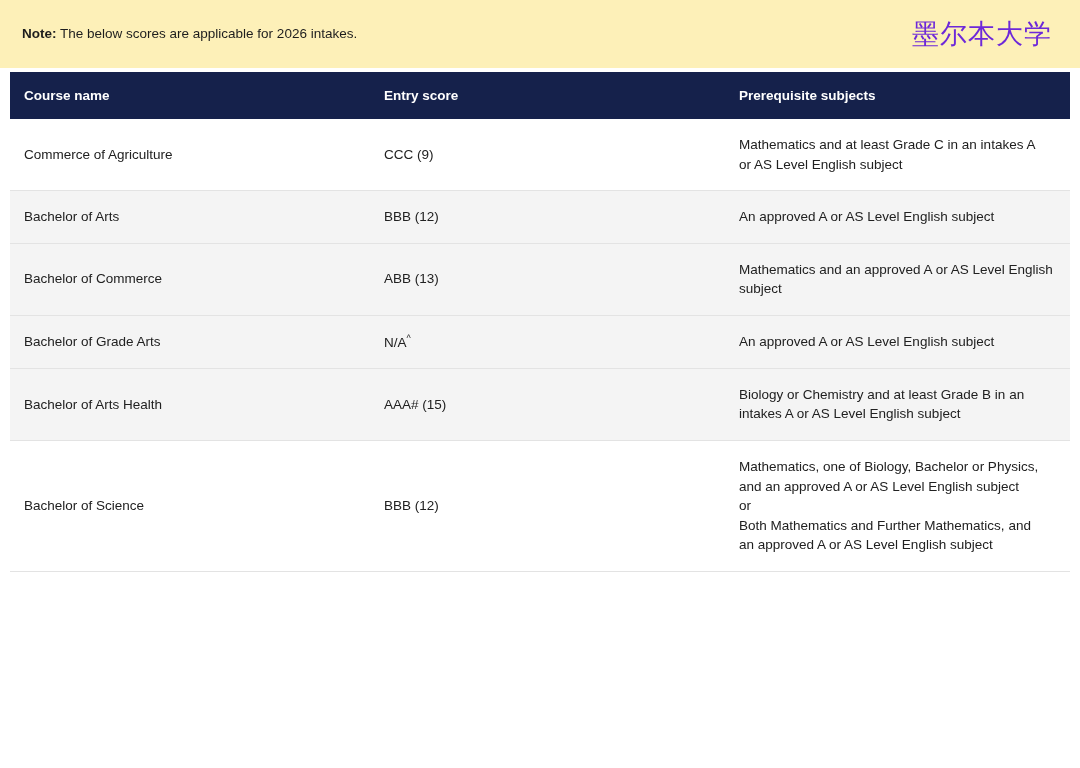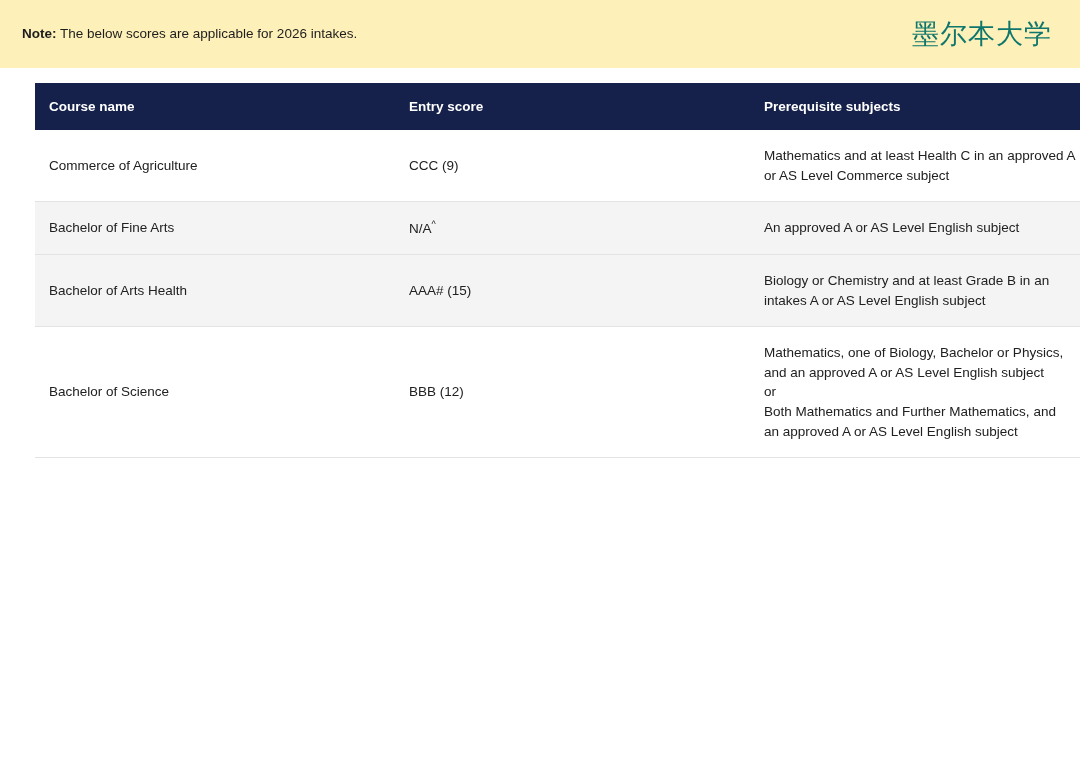--- a/index.html
+++ b/index.html
@@ -35,30 +35,29 @@
     font-size: 13.5px;
     color: #1d1d1d;
     line-height: 1.4;
   }
   .note-text .note-label {
     font-weight: bold;
   }
   .brand-logo {
     font-family: Liberation Serif, serif;
     font-size: 27px;
-    color: #0f766e;
+    color: #6d28d9;
     letter-spacing: 1px;
     white-space: nowrap;
   }
 
   
   .table-wrap {
-    padding: 15px 10px;
+    padding: 4px 10px;
     box-sizing: border-box;
-    margin-left: 25px;
   }
   table.scores {
     width: 1060px;
     border-collapse: collapse;
     table-layout: fixed;
     font-size: 13.5px;
   }
   table.scores thead th {
     background: #15214b;
     color: #ffffff;
@@ -114,26 +113,41 @@
           <th>Course name</th>
           <th>Entry score</th>
           <th>Prerequisite subjects</th>
         </tr>
       </thead>
       <tbody id="table-body">
           <tr>
             <td>Commerce of Agriculture</td>
             <td><span>CCC (9)</span></td>
             <td>
-              <span class="prereq-line"><span>Mathematics and at least Health C in an approved A</span></span>
-              <span class="prereq-line"><span>or AS Level Commerce subject</span></span>
+              <span class="prereq-line"><span>Mathematics and at least Grade C in an intakes A</span></span>
+              <span class="prereq-line"><span>or AS Level English subject</span></span>
             </td>
           </tr>
           <tr class="alt">
-            <td>Bachelor of Fine Arts</td>
+            <td>Bachelor of Arts</td>
+            <td><span>BBB (12)</span></td>
+            <td>
+              <span class="prereq-line"><span>An approved A or AS Level English subject</span></span>
+            </td>
+          </tr>
+          <tr class="alt">
+            <td>Bachelor of Commerce</td>
+            <td><span>ABB (13)</span></td>
+            <td>
+              <span class="prereq-line"><span>Mathematics and an approved A or AS Level English</span></span>
+              <span class="prereq-line"><span>subject</span></span>
+            </td>
+          </tr>
+          <tr class="alt">
+            <td>Bachelor of Grade Arts</td>
             <td><span>N/A</span><span class="sup">^</span></td>
             <td>
               <span class="prereq-line"><span>An approved A or AS Level English subject</span></span>
             </td>
           </tr>
           <tr class="alt">
             <td>Bachelor of Arts Health</td>
             <td><span>AAA# (15)</span></td>
             <td>
               <span class="prereq-line"><span>Biology or Chemistry and at least Grade B in an</span></span>

